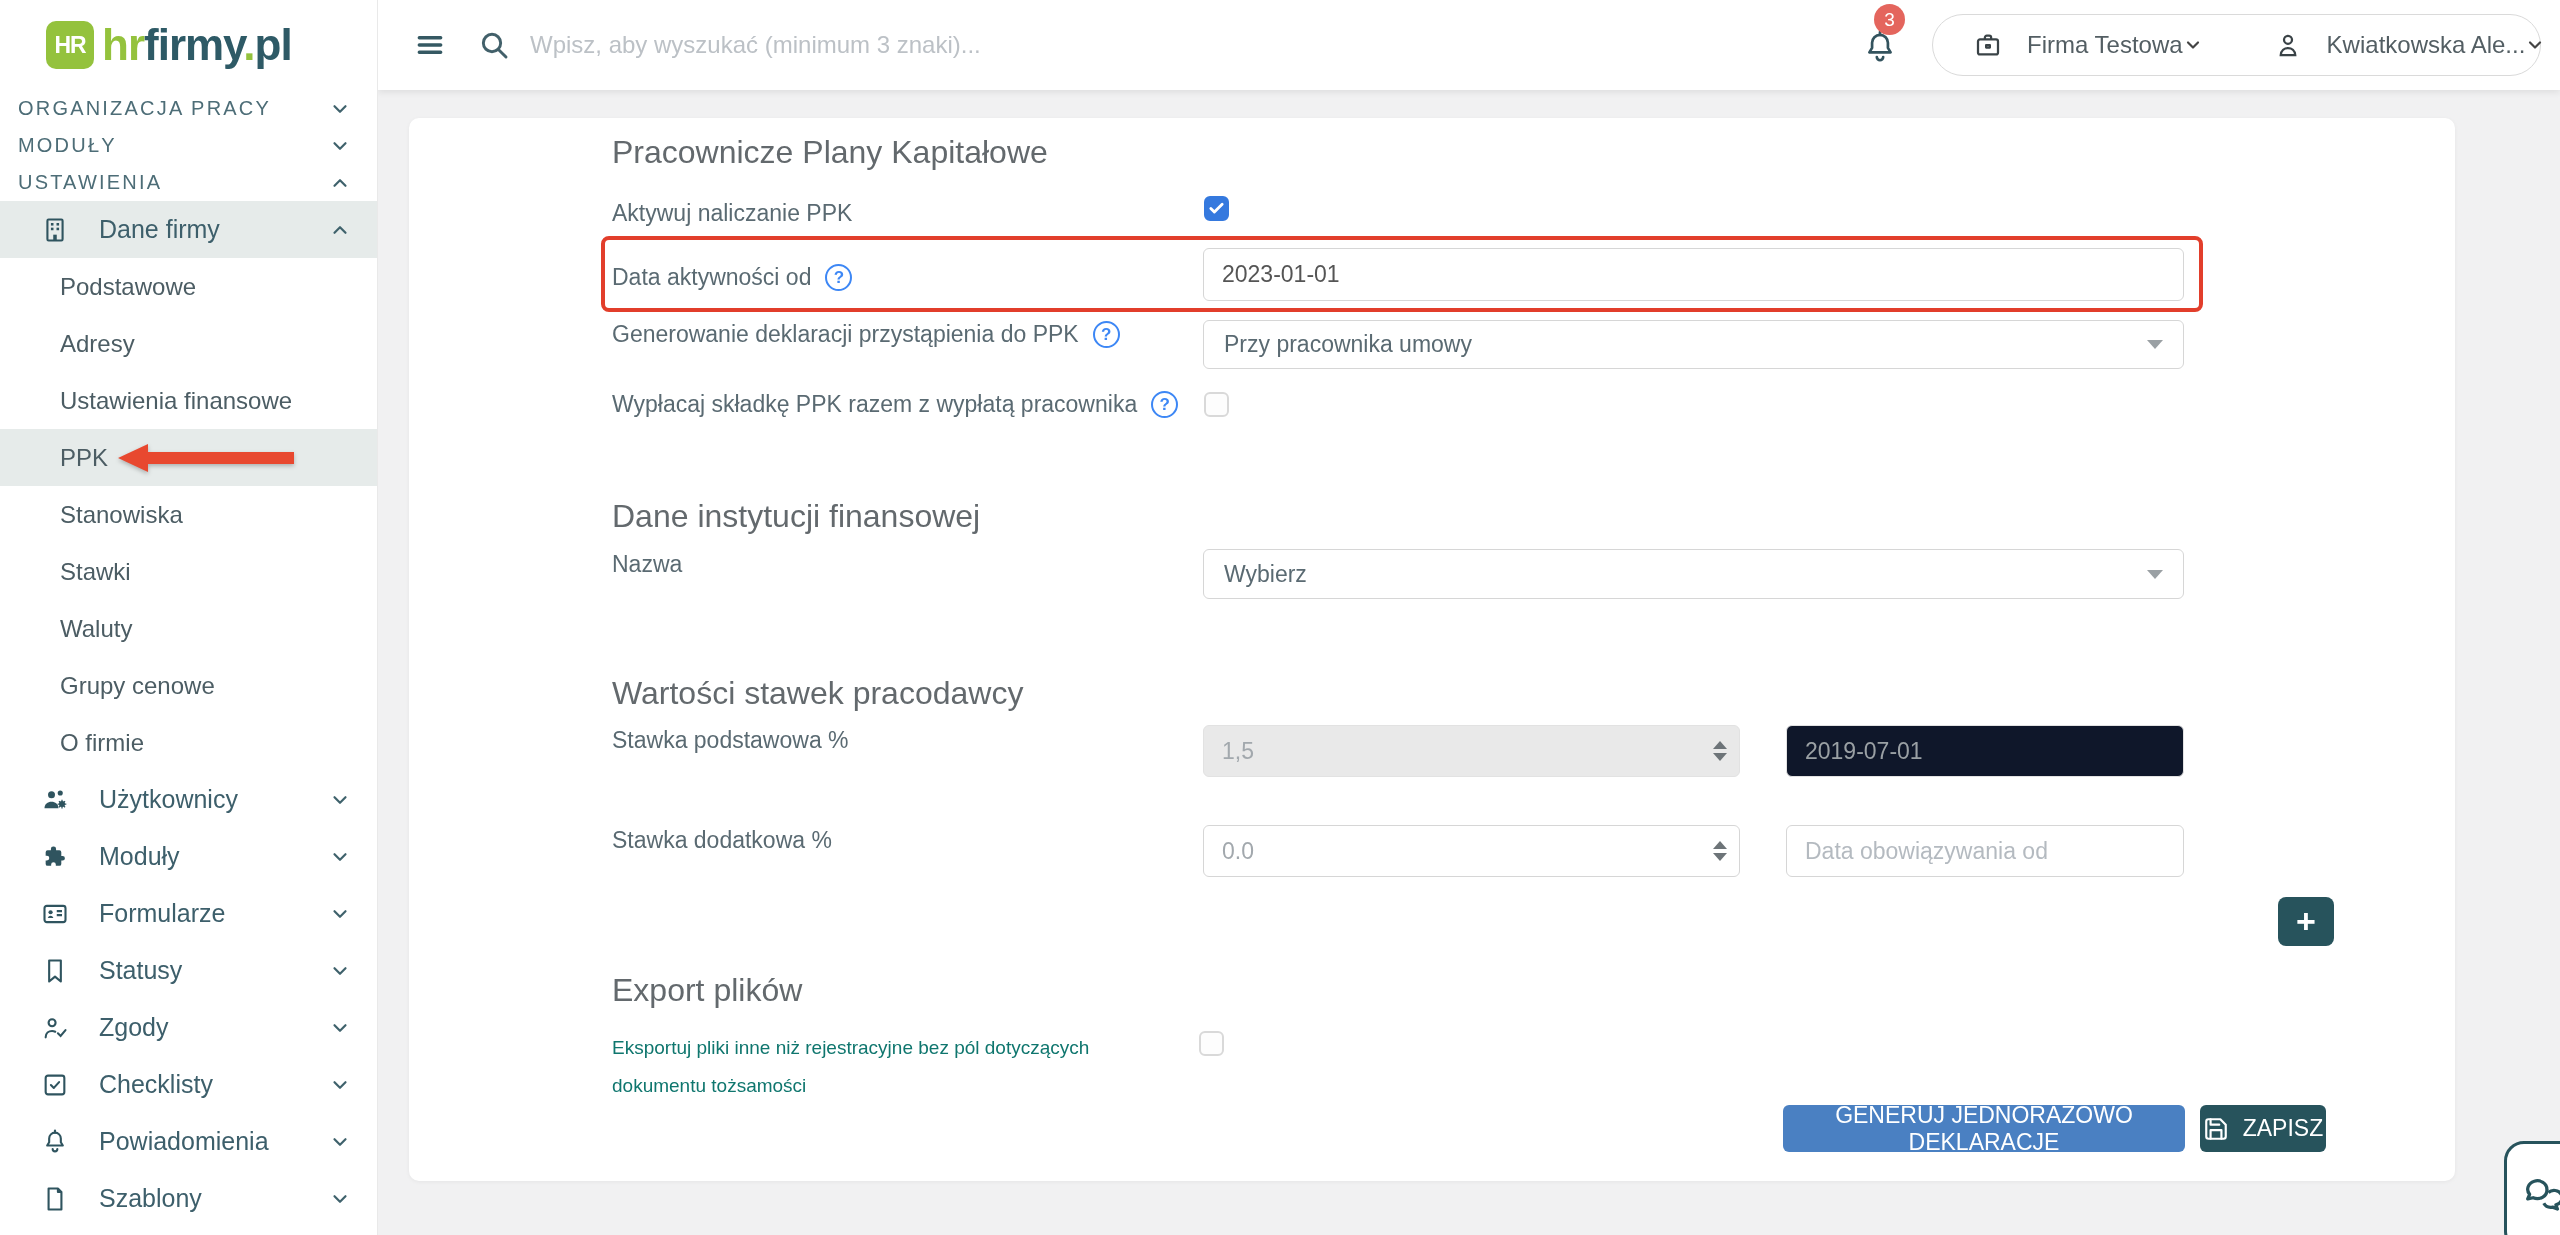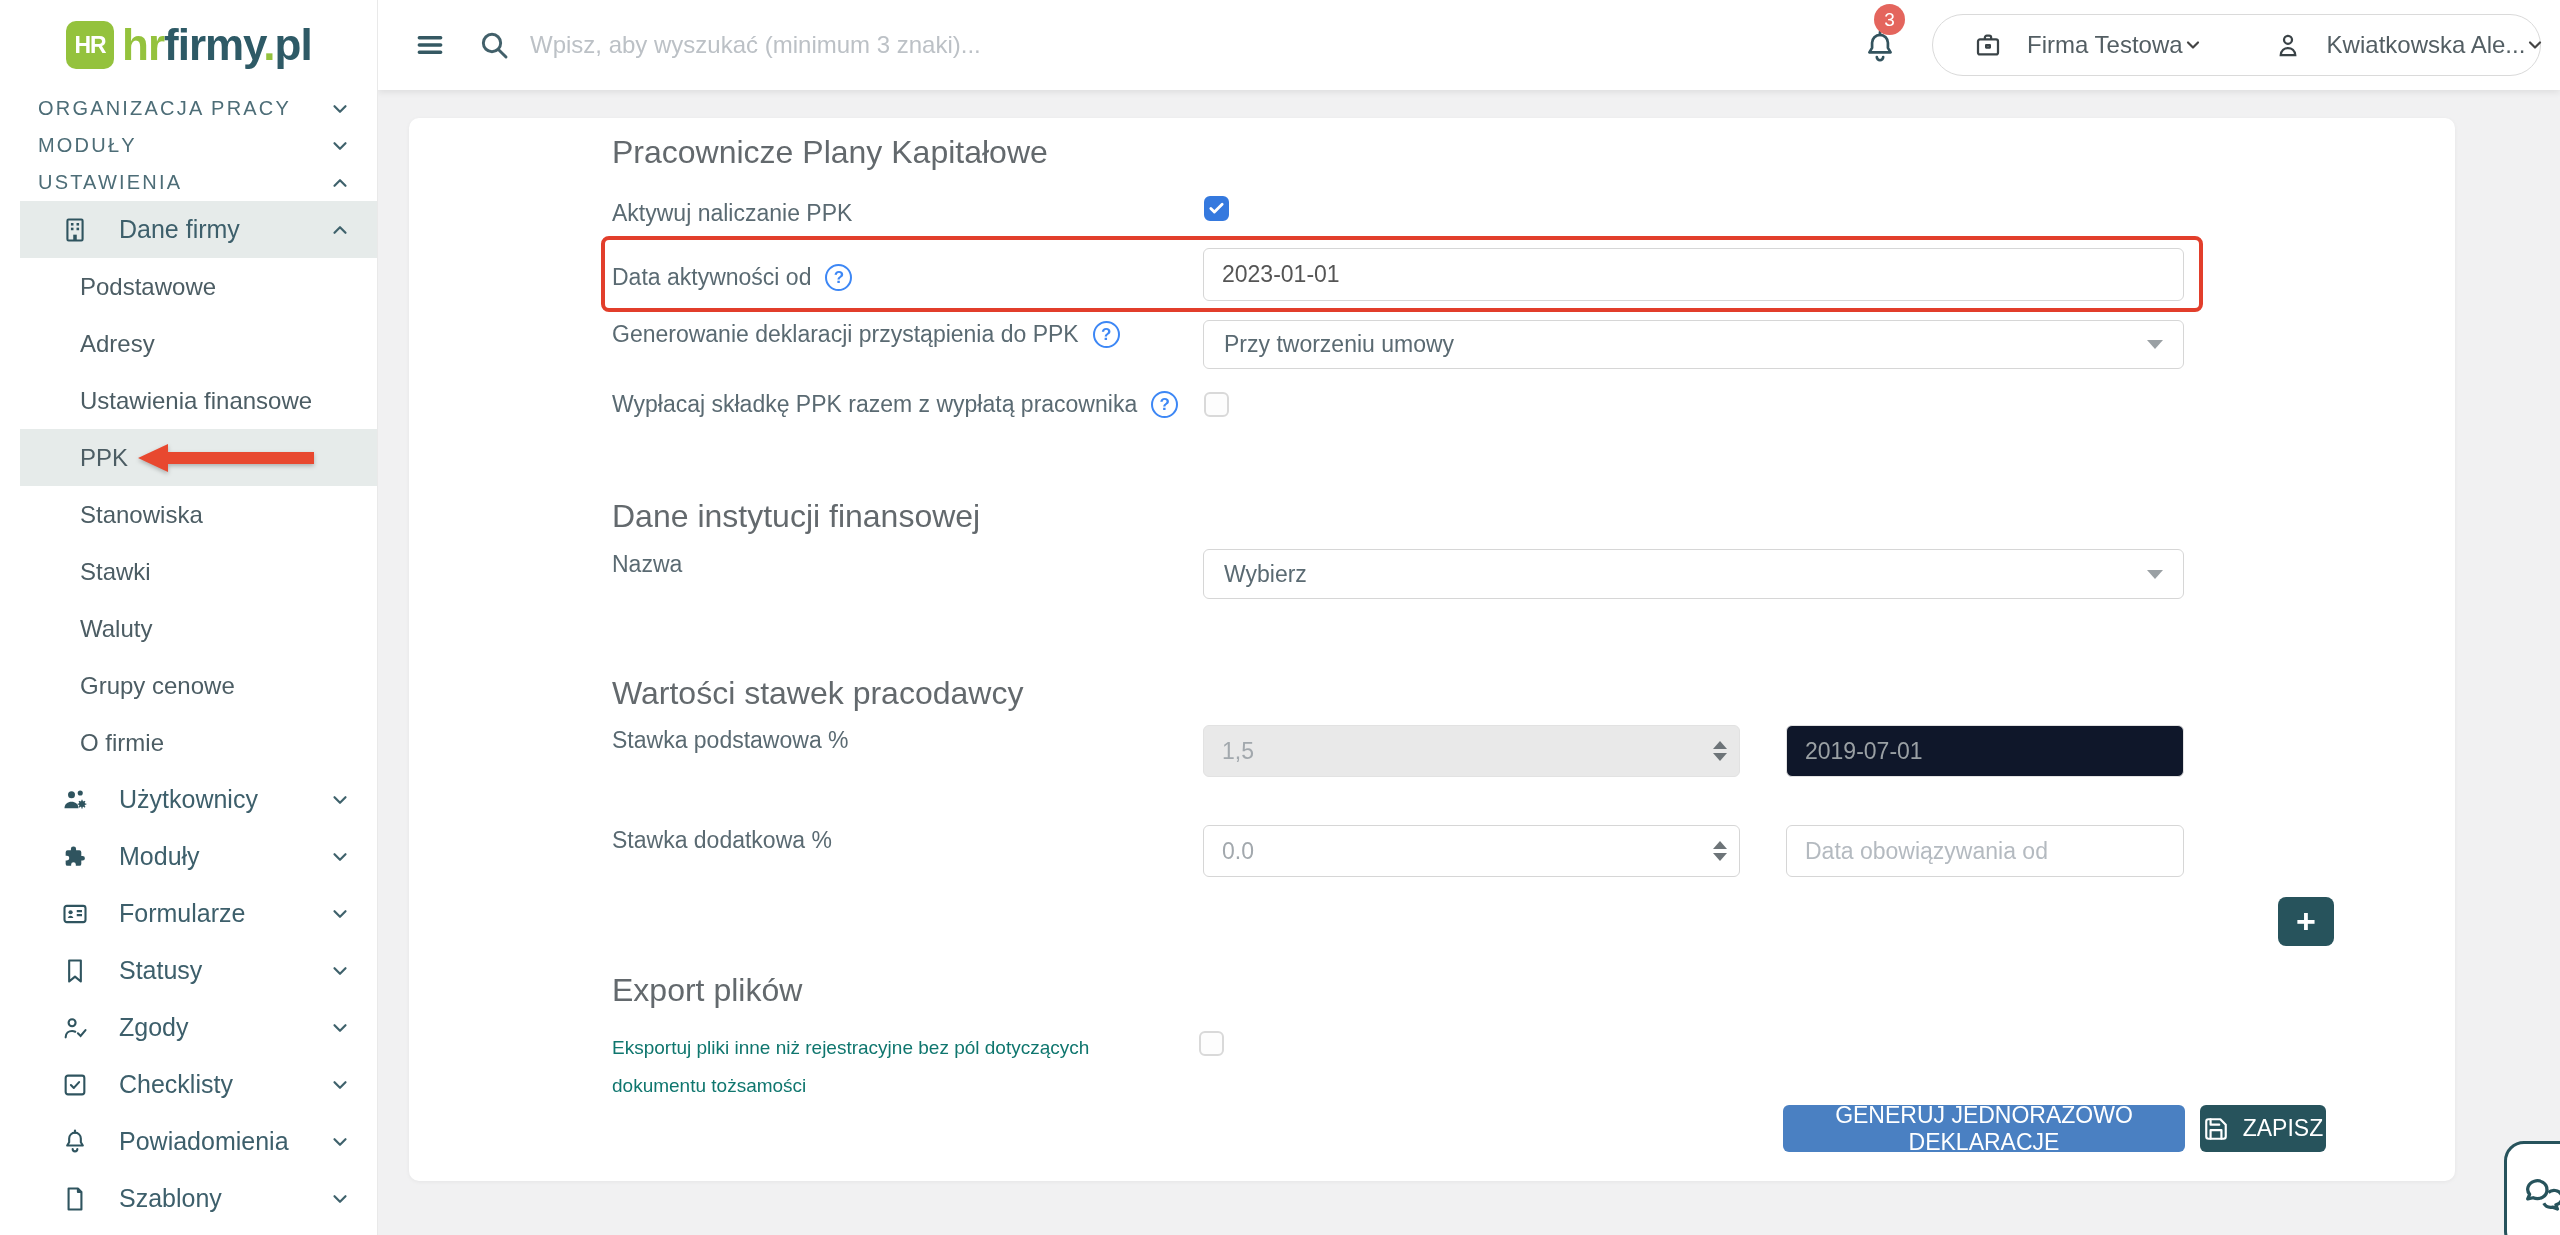--- a/index.html
+++ b/index.html
@@ -2,21 +2,21 @@
 <html><head>
 <meta charset="utf-8">
 <style>
   * { margin:0; padding:0; box-sizing:border-box; }
   html,body { width:2560px; height:1235px; overflow:hidden; }
   body { font-family:"Liberation Sans","DejaVu Sans",sans-serif; background:#f1f1f2; }
   .screen { position:relative; width:2560px; height:1235px; overflow:hidden; }
 
   
   .sidebar { position:absolute; left:0; top:0; width:378px; height:1235px; background:#fff;
-             border-right:1px solid #e9e9e9; z-index:5;padding-left:20px; }
+             border-right:1px solid #e9e9e9; z-index:5; }
   .logo { height:90px; display:flex; align-items:center; padding-left:46px; }
   .logo-badge { width:48px; height:48px; background:#94c23d; border-radius:10px; color:#fff;
                 font-weight:bold; font-size:23px; display:flex; align-items:center; justify-content:center; letter-spacing:-1px; }
   .logo-text { font-size:44px; font-weight:bold; margin-left:8px; letter-spacing:-1px; }
   .lg-green { color:#94c23d; } .lg-dark { color:#2e5a66; }
   .side-head { height:37px; display:flex; align-items:center; padding:0 26px 0 18px;
                font-size:20px; letter-spacing:2.2px; color:#4d6d77; font-weight:500; }
   .side-row { height:57px; display:flex; align-items:center; padding:0 26px 0 41px;
               font-size:25px; color:#3d5f6b; cursor:pointer; }
   .side-row .row-label { margin-left:30px; }
@@ -371,21 +371,21 @@
       <span>Data aktywności od</span>
       <span class="help">?</span>
     </div>
     <input class="tinput" style="left: 794px; top: 130px; width: 981px; height: 53px;" type="text" value="2023-01-01">
 
     <div class="lab" style="left:203px; top:203px;">
       <span>Generowanie deklaracji przystąpienia do PPK</span>
       <span class="help">?</span>
     </div>
     <div class="sel" style="left:794px; top:202px; width:981px; height:49px;">
-      <span>Przy tworzeniu umowy</span>
+      <span>Przy pracownika umowy</span>
       <span class="caret"></span>
     </div>
 
     <div class="lab" style="left:203px; top:273px;">
       <span>Wypłacaj składkę PPK razem z wypłatą pracownika</span>
       <span class="help">?</span>
     </div>
     <div class="cb" style="left:795px; top:274px;">
       
     </div>

